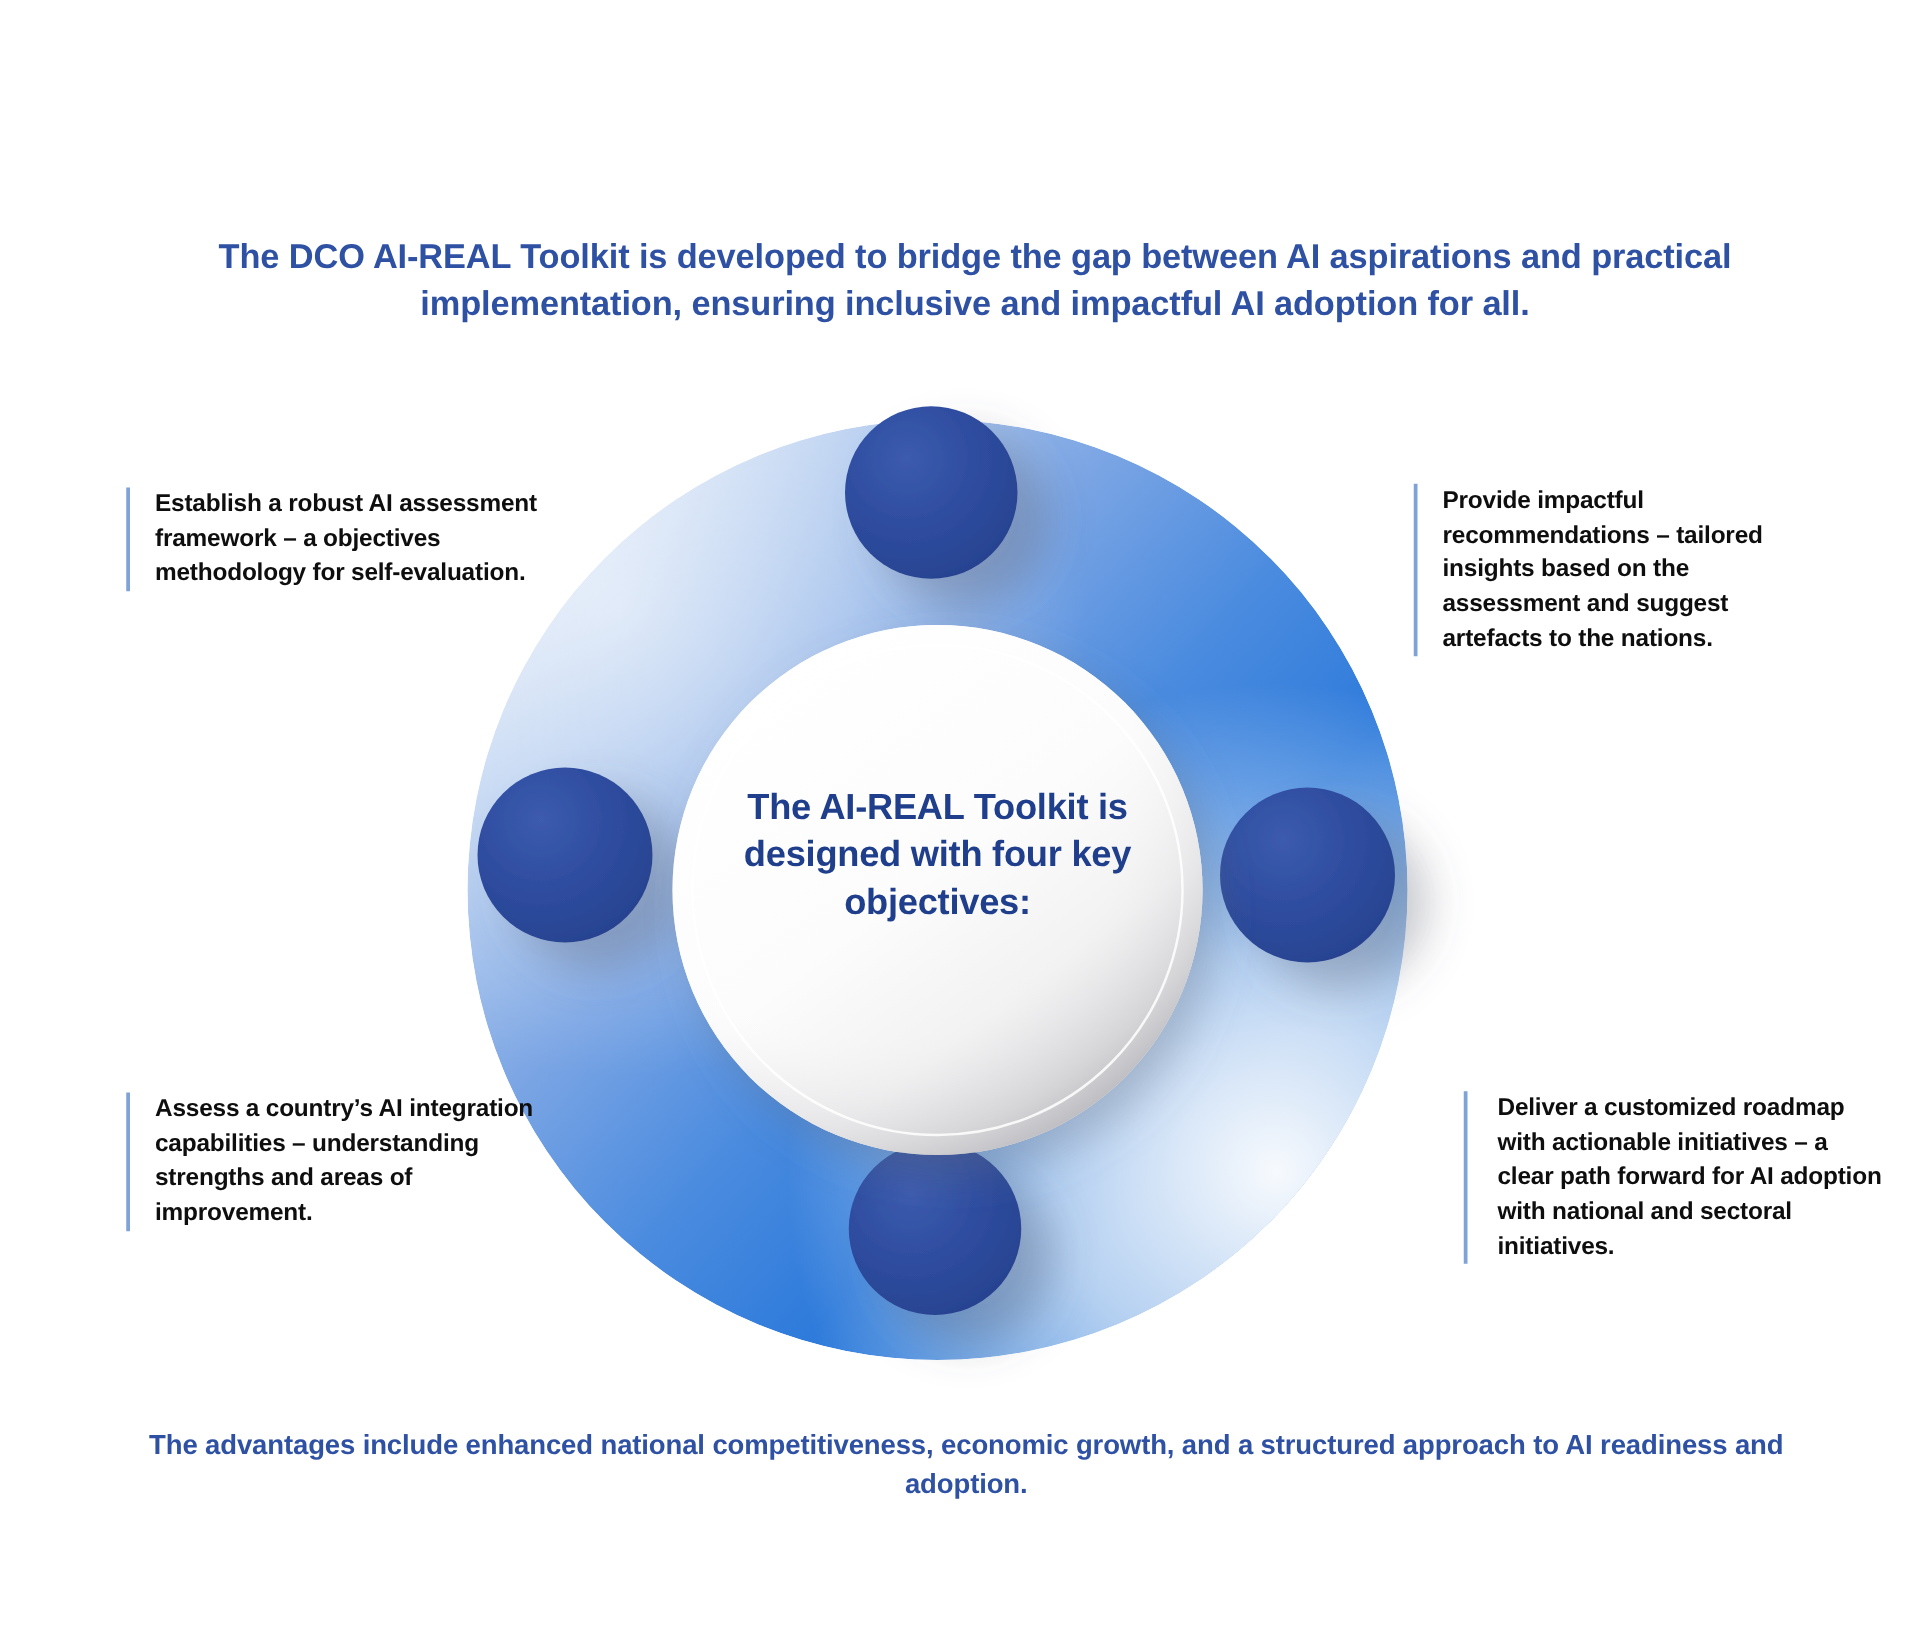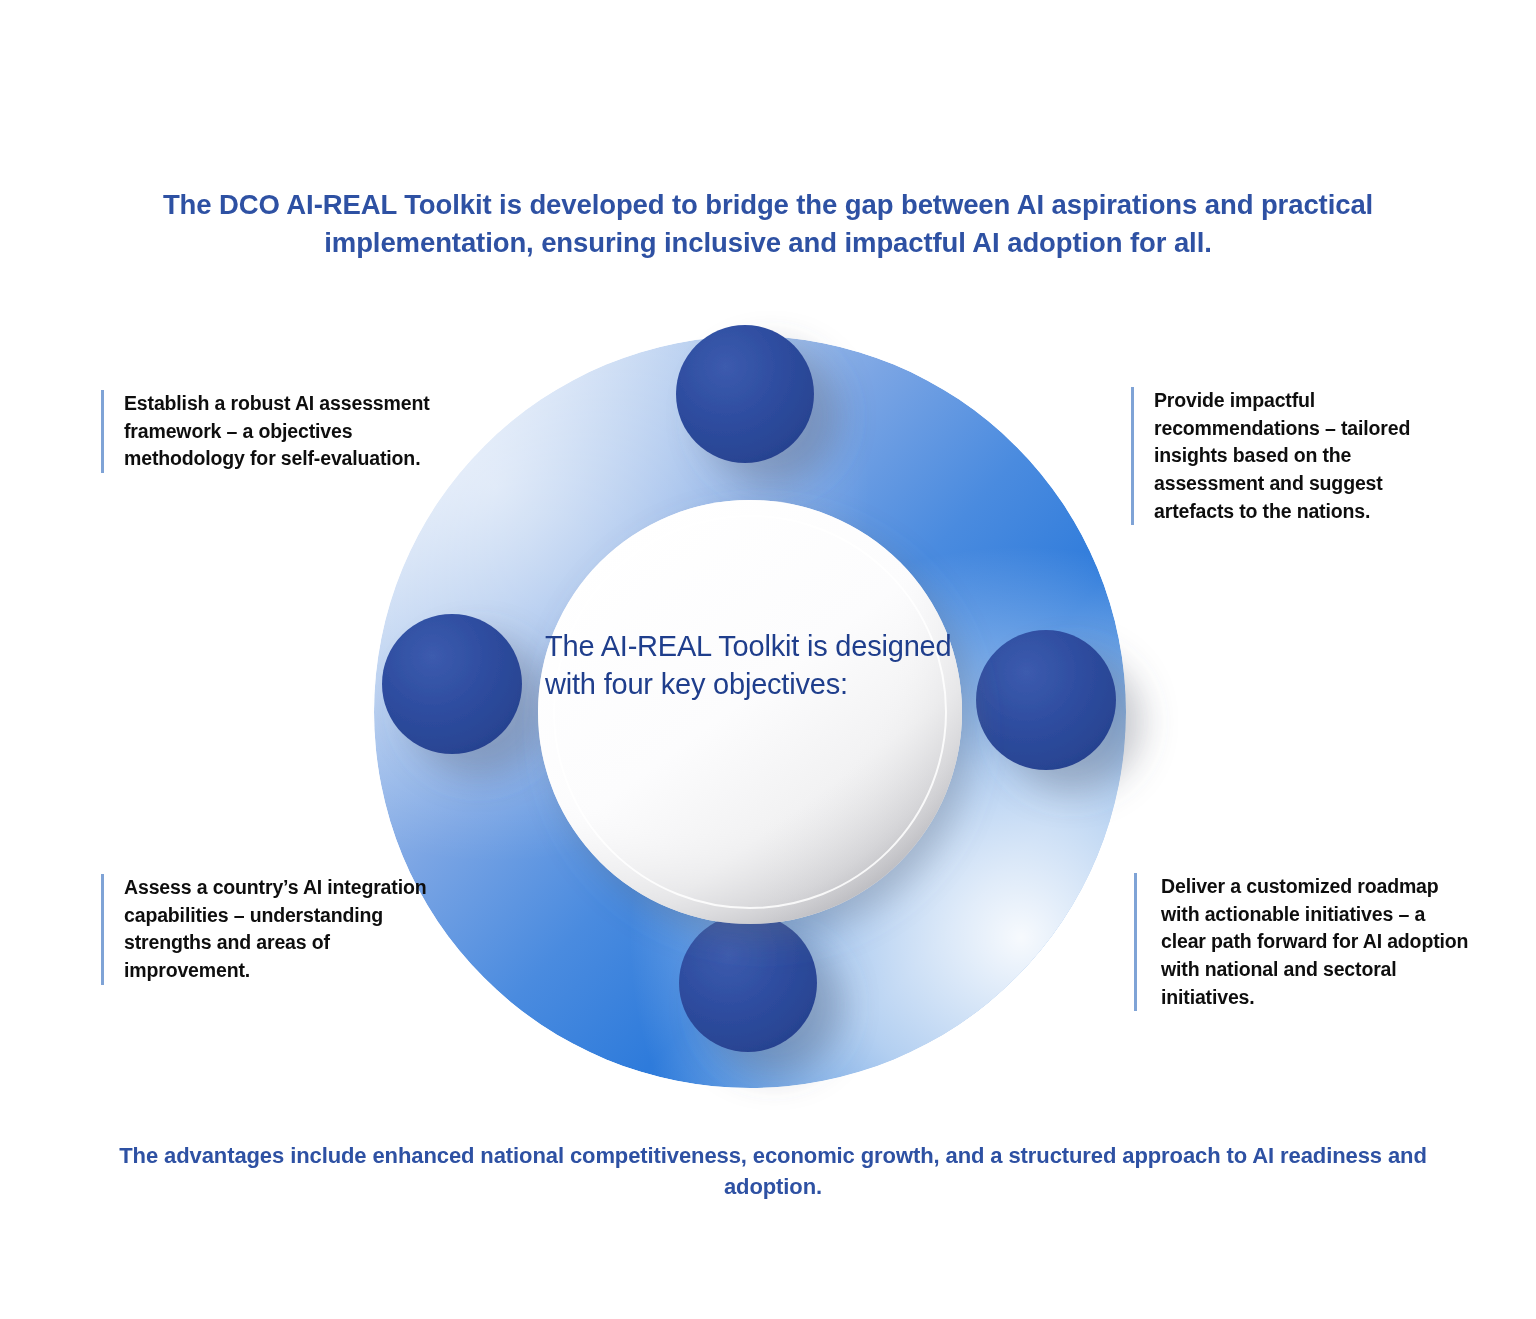--- a/index.html
+++ b/index.html
@@ -13,21 +13,21 @@
     height: 1319px;
     position: relative;
     overflow: hidden;
     font-family: "Liberation Sans", sans-serif;
     -webkit-font-smoothing: antialiased;
   }
 
   
   .headline {
     position: absolute;
-    left: 160px;
+    left: 172px;
     top: 186px;
     width: 1216px;
     text-align: center;
     font-size: 27.5px;
     font-weight: bold;
     line-height: 1.38;
     letter-spacing: -0.1px;
     color: #2E51A3;
   }
   .footnote {
@@ -50,41 +50,42 @@
     border-left: 3px solid #7FA3D6;
     font-size: 19.5px;
     font-weight: bold;
     line-height: 1.42;
     color: #0E0E0E;
     letter-spacing: -0.15px;
   }
   .callout-tl { left: 101px;  top: 390px;  width: 310px; }
   .callout-tr { left: 1131px; top: 387px;  width: 310px; }
   .callout-bl { left: 101px;  top: 874px;  width: 310px; }
-  .callout-br { left: 1134px; top: 873px;  width: 310px; padding-left: 24px; }
+  .callout-br { left: 1171px; top: 873px;  width: 310px; padding-left: 24px; }
 
   
   .diagram {
     position: absolute;
     left: 0;
     top: 0;
     width: 1536px;
     height: 1319px;
     pointer-events: none;
   }
   .diagram svg { display: block; }
 
   
   .center-label {
     position: absolute;
     left: 545px;
     top: 628px;
     width: 410px;
+    text-align: center;
     font-size: 29px;
-    font-weight: normal;
+    font-weight: bold;
     line-height: 1.31;
     color: #1F3E8C;
     letter-spacing: -0.2px;
   }
 </style>
 </head>
 <body>
 
 <div class="headline">The DCO AI-REAL Toolkit is developed to bridge the gap between AI aspirations and practical implementation, ensuring inclusive and impactful AI adoption for all.</div>
 

